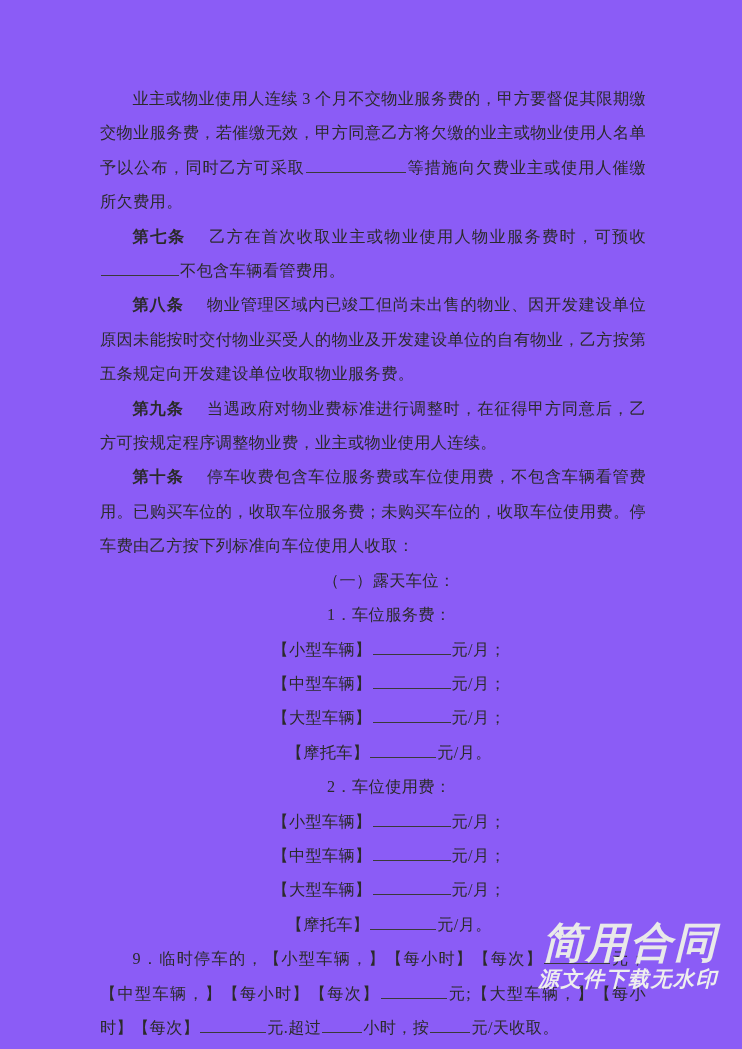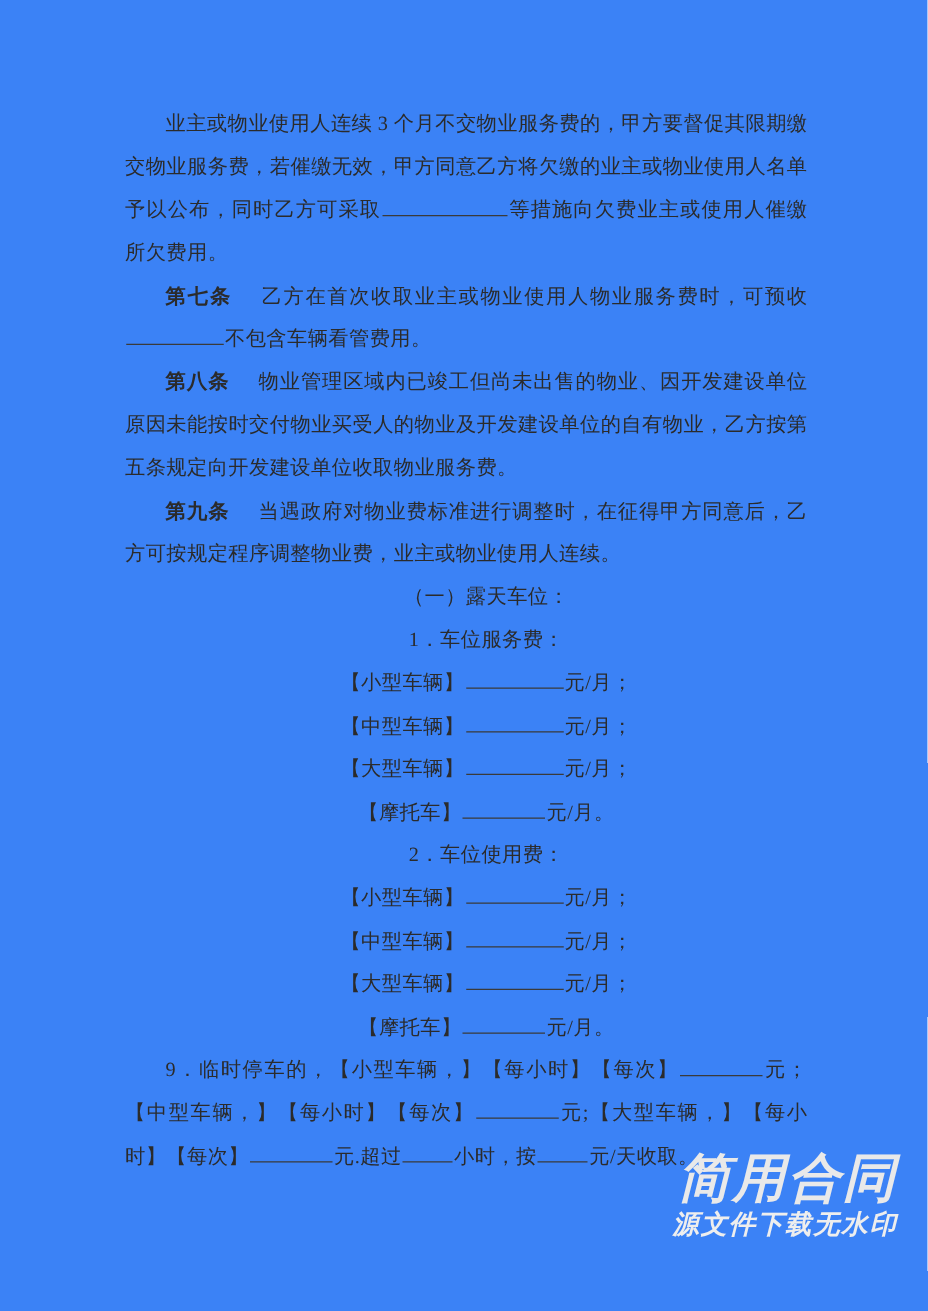--- a/index.html
+++ b/index.html
@@ -4,21 +4,21 @@
 <style>
   html, body {
     margin: 0;
     padding: 0;
     background: #ffffff;
   }
   .page {
     position: relative;
     width: 742px;
     height: 1049px;
-    background: #3b82f6;
+    background: #8b5cf6;
     overflow: hidden;
     font-family: "Liberation Serif", "DejaVu Serif", serif;
   }
   .doc-body {
     position: absolute;
     left: 100px;
     top: 82px;
     width: 546px;
   }
   .para {
@@ -103,20 +103,21 @@
   <div class="doc-body">
 
     <p class="para indent"><span>业主或物业使用人连续 3 个月不交物业服务费的，甲方要督促其限期缴交物业服务费，若催缴无效，甲方同意乙方将欠缴的业主或物业使用人名单予以公布，同时乙方可采取</span><span class="blank b-xxl"></span><span>等措施向欠费业主或使用人催缴所欠费用。</span></p>
 
     <p class="para indent"><span class="bold">第七条</span><span class="gap" style="width:1.4em"></span><span>乙方在首次收取业主或物业使用人物业服务费时，可预收</span><span class="blank b-xl"></span><span>不包含车辆看管费用。</span></p>
 
     <p class="para indent"><span class="bold">第八条</span><span class="gap" style="width:1.4em"></span><span>物业管理区域内已竣工但尚未出售的物业、因开发建设单位原因未能按时交付物业买受人的物业及开发建设单位的自有物业，乙方按第五条规定向开发建设单位收取物业服务费。</span></p>
 
     <p class="para indent"><span class="bold">第九条</span><span class="gap" style="width:1.4em"></span><span>当遇政府对物业费标准进行调整时，在征得甲方同意后，乙方可按规定程序调整物业费，业主或物业使用人连续。</span></p>
 
+    <p class="para indent"><span class="bold">第十条</span><span class="gap" style="width:1.4em"></span><span>停车收费包含车位服务费或车位使用费，不包含车辆看管费用。已购买车位的，收取车位服务费；未购买车位的，收取车位使用费。停车费由乙方按下列标准向车位使用人收取：</span></p>
 
     <p class="sub">（一）露天车位：</p>
 
     <p class="sub">1．车位服务费：</p>
 
     <p class="sub"><span>【小型车辆】</span><span class="blank b-xl"></span><span>元/月；</span></p>
 
     <p class="sub"><span>【中型车辆】</span><span class="blank b-xl"></span><span>元/月；</span></p>
 
     <p class="sub"><span>【大型车辆】</span><span class="blank b-xl"></span><span>元/月；</span></p>

